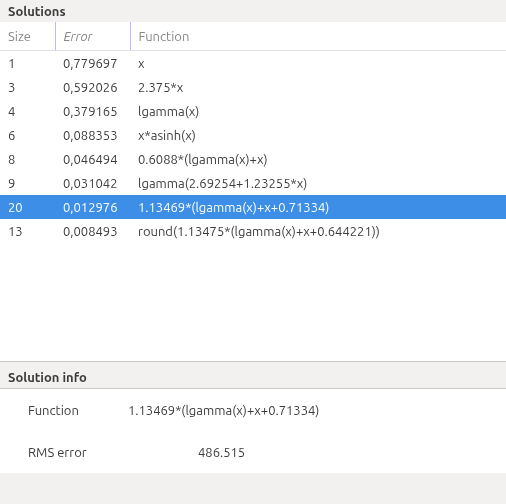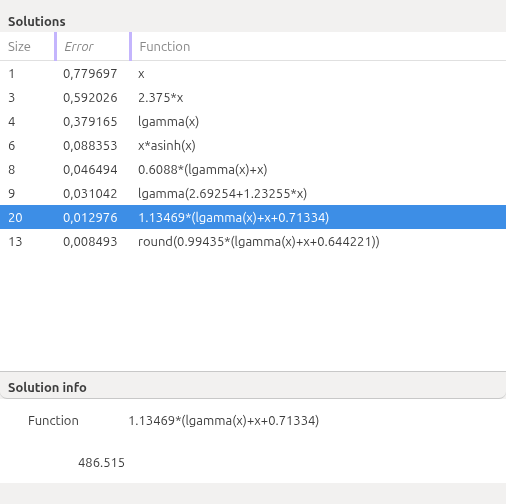--- a/index.html
+++ b/index.html
@@ -7,35 +7,35 @@
     font-family: "Ubuntu", "Segoe UI", Arial, sans-serif;
     font-size: 13px;
     color: #3c3c3c;
     background: #f2f1f0;
     width: 506px;
     height: 504px;
     overflow: hidden;
   }
   .panel-title {
     font-weight: bold;
-    padding: 14px 8px 4px 8px;
+    padding: 4px 8px 4px 8px;
     color: #3c3c3c;
   }
   table {
     width: 100%;
     border-collapse: collapse;
     background: #ffffff;
   }
   thead th {
     text-align: left;
     font-weight: normal;
     color: #888;
     padding: 7px 8px;
     border-bottom: 1px solid #e0e0e0;
-    border-right: 3px solid #c4b5fd;
+    border-right: 1px solid #c4b5fd;
     background: #fff;
   }
   thead th:last-child { border-right: none; }
   tbody td {
     padding: 5px 8px;
     color: #3c3c3c;
     white-space: nowrap;
   }
   tbody tr.selected td {
     background: #3d8ee6;
@@ -50,21 +50,20 @@
     border-bottom: 1px solid #c8c8c8;
   }
   .info-section {
     padding: 0;
   }
   .info-title {
     font-weight: bold;
     padding: 8px 4px 4px 8px;
     border-bottom: 1px solid #c8c8c8;
     background: #f2f1f0;
-    border-radius: 7px;
   }
   .info-body {
     background: #ffffff;
     padding: 0;
   }
   .info-row {
     display: flex;
     padding: 14px 8px;
   }
   .info-label {
@@ -124,30 +123,31 @@
           <td>lgamma(2.69254+1.23255*x)</td>
         </tr>
         <tr class="selected">
           <td>20</td>
           <td>0,012976</td>
           <td>1.13469*(lgamma(x)+x+0.71334)</td>
         </tr>
         <tr>
           <td>13</td>
           <td>0,008493</td>
-          <td>round(0.99435*(lgamma(x)+x+0.644221))</td>
+          <td>round(1.13475*(lgamma(x)+x+0.644221))</td>
         </tr>
       </tbody>
 </table>
 </div>
 
 <div class="info-section">
   <div class="info-title">Solution info</div>
   <div class="info-body">
     <div class="info-row">
       <div class="info-label">Function</div>
       <div class="info-value">1.13469*(lgamma(x)+x+0.71334)</div>
     </div>
     <div class="info-row">
+      <div class="info-label">RMS error</div>
       <div class="info-value indent">486.515</div>
     </div>
   </div>
 </div>
 
 </body></html>

